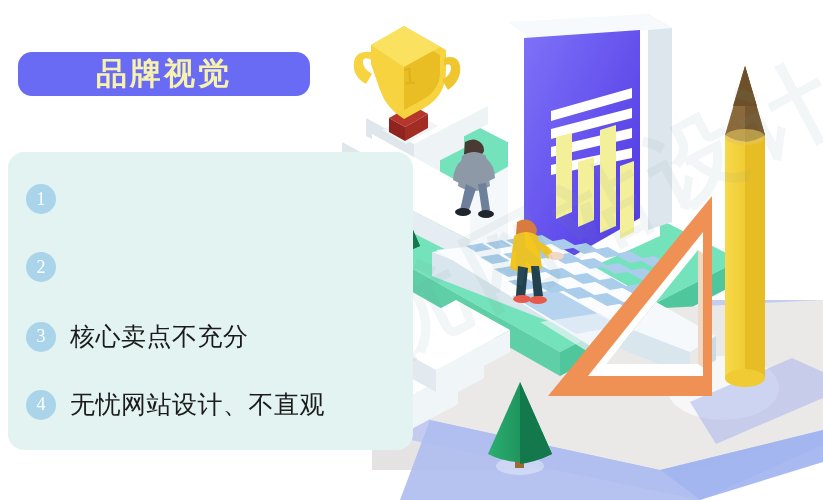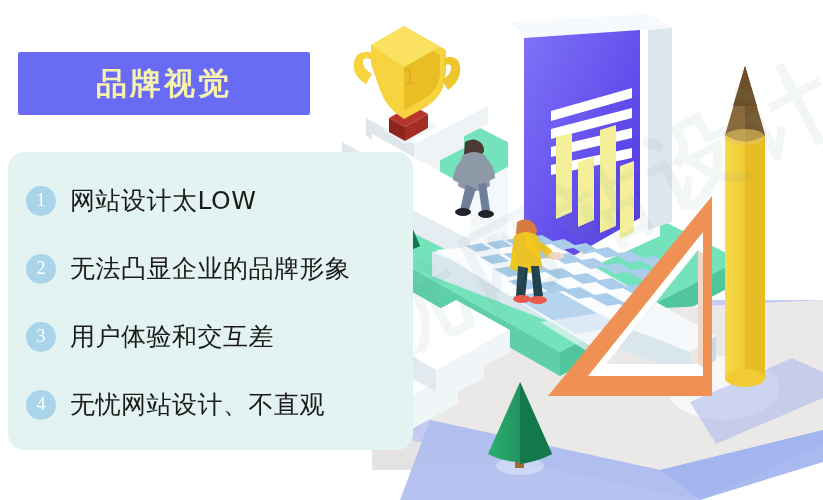--- a/index.html
+++ b/index.html
@@ -6,22 +6,22 @@
   html,body { width:823px; height:500px; overflow:hidden; }
   body {
     font-family:"Liberation Sans","DejaVu Sans",sans-serif;
     background:#ffffff;
     position:relative;
   }
   #stage { position:absolute; inset:0; width:823px; height:500px; overflow:hidden; background:#fff; }
 
   
   .title-badge{
-    position:absolute; left:18px; top:52px; width:292px; height:63px;
-    background:#6a6bf4; border-radius:2px;
+    position:absolute; left:18px; top:52px; width:292px; height:44px;
+    background:#6a6bf4; border-radius:14px;
     display:flex; align-items:center; justify-content:center;
   }
   .title-badge .t{
     color:#f7f2ae; font-size:31px; font-weight:bold; letter-spacing:3px;
     font-family:"DejaVu Sans","Liberation Sans",sans-serif;
   }
 
   .list-panel{
     position:absolute; left:8px; top:152px; width:405px; height:298px;
     background:#e2f3f1; border-radius:16px;
@@ -314,31 +314,29 @@
   <div class="wm">无忧网站设计</div>
 
   <div class="title-badge">
     <span class="t">品牌视觉</span>
   </div>
 
   <div class="list-panel">
 
     <div class="li li0">
       <span class="num">1</span>
-      <span class="txt">网站设计太LOW</span>
     </div>
 
     <div class="li li1">
       <span class="num">2</span>
-      <span class="txt">无法凸显企业的品牌形象</span>
     </div>
 
     <div class="li li2">
       <span class="num">3</span>
-      <span class="txt">用户体验和交互差</span>
+      <span class="txt">核心卖点不充分</span>
     </div>
 
     <div class="li li3">
       <span class="num">4</span>
       <span class="txt">无忧网站设计、不直观</span>
     </div>
 
   </div>
 
 </div>

